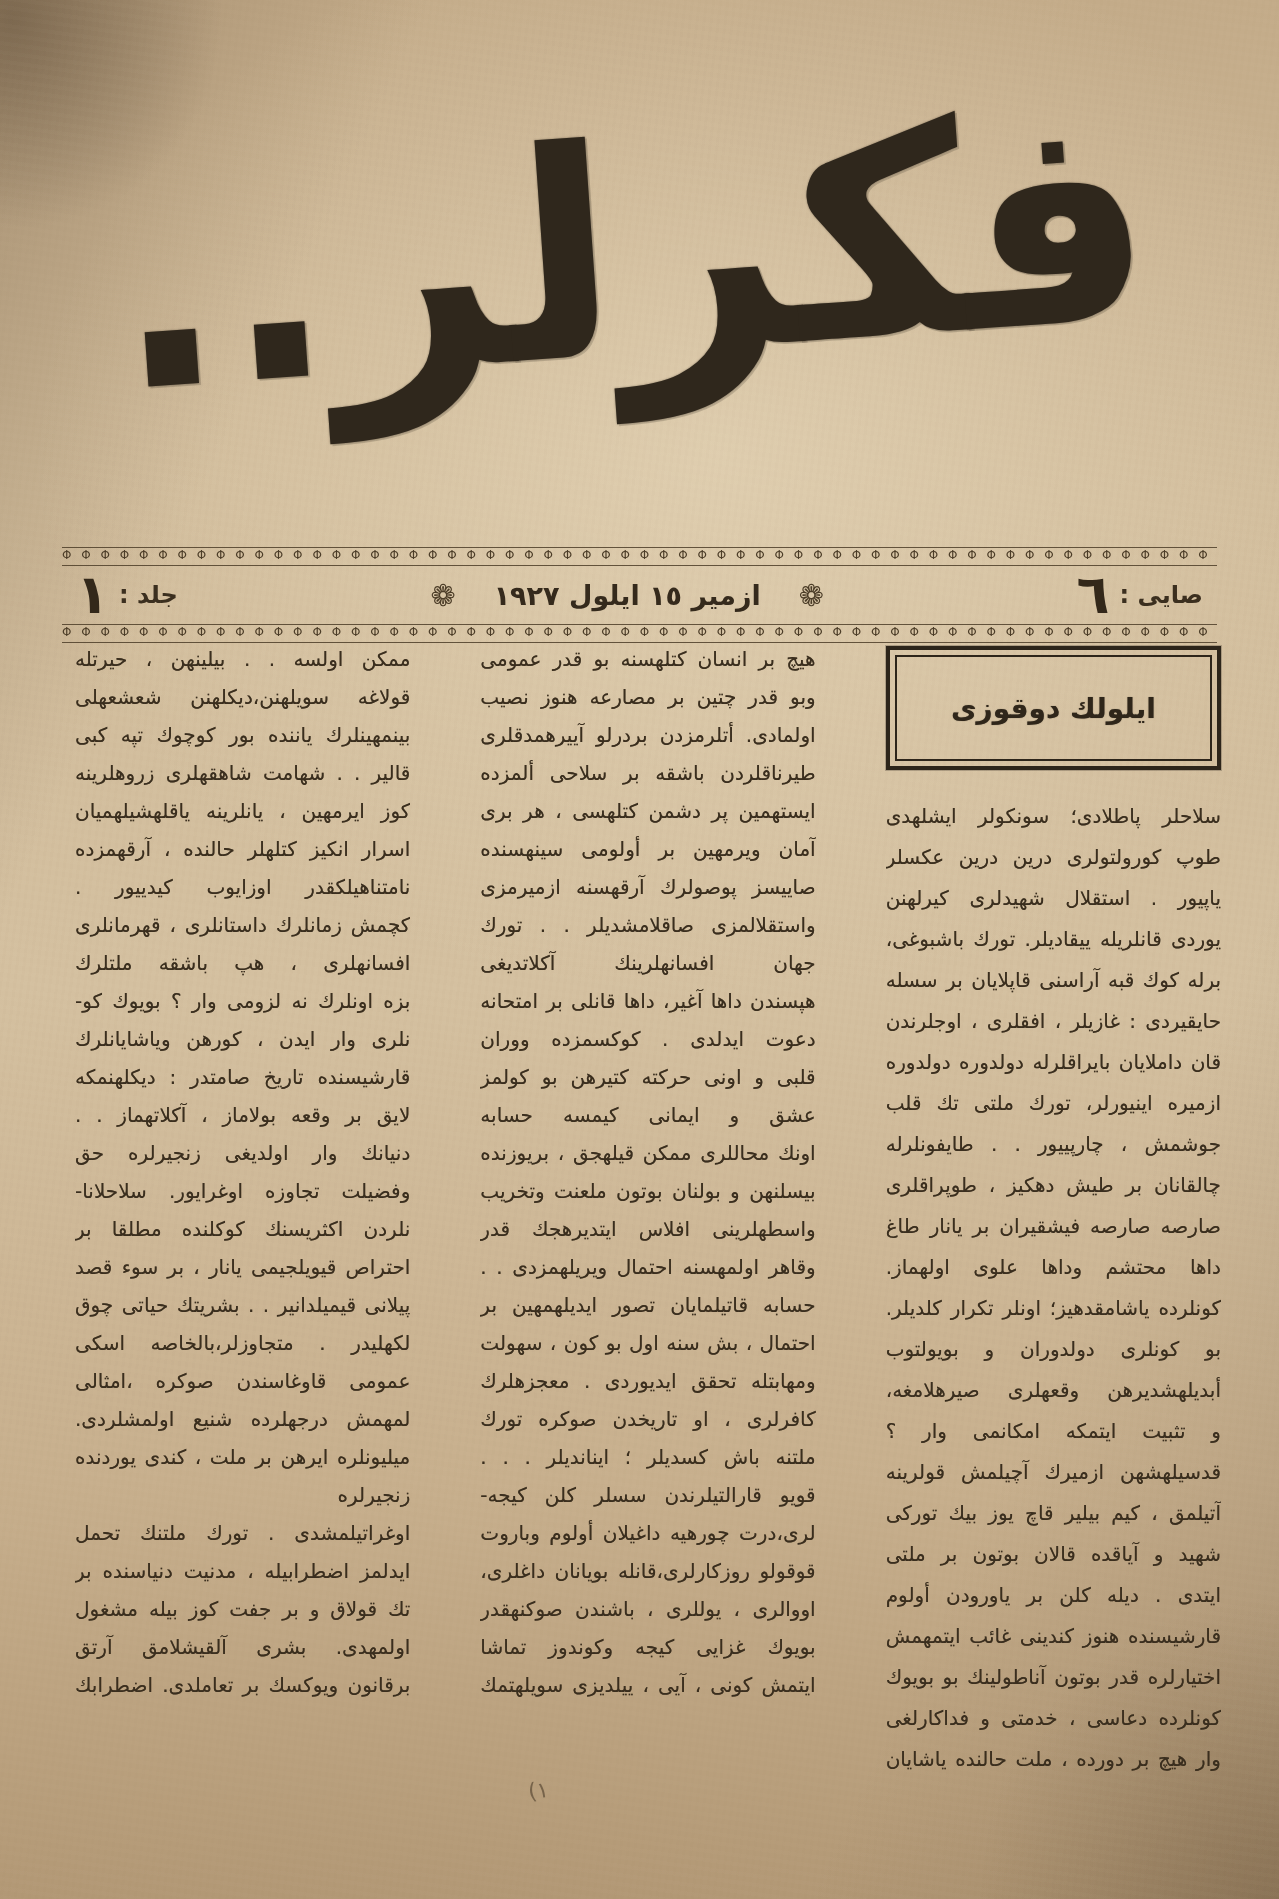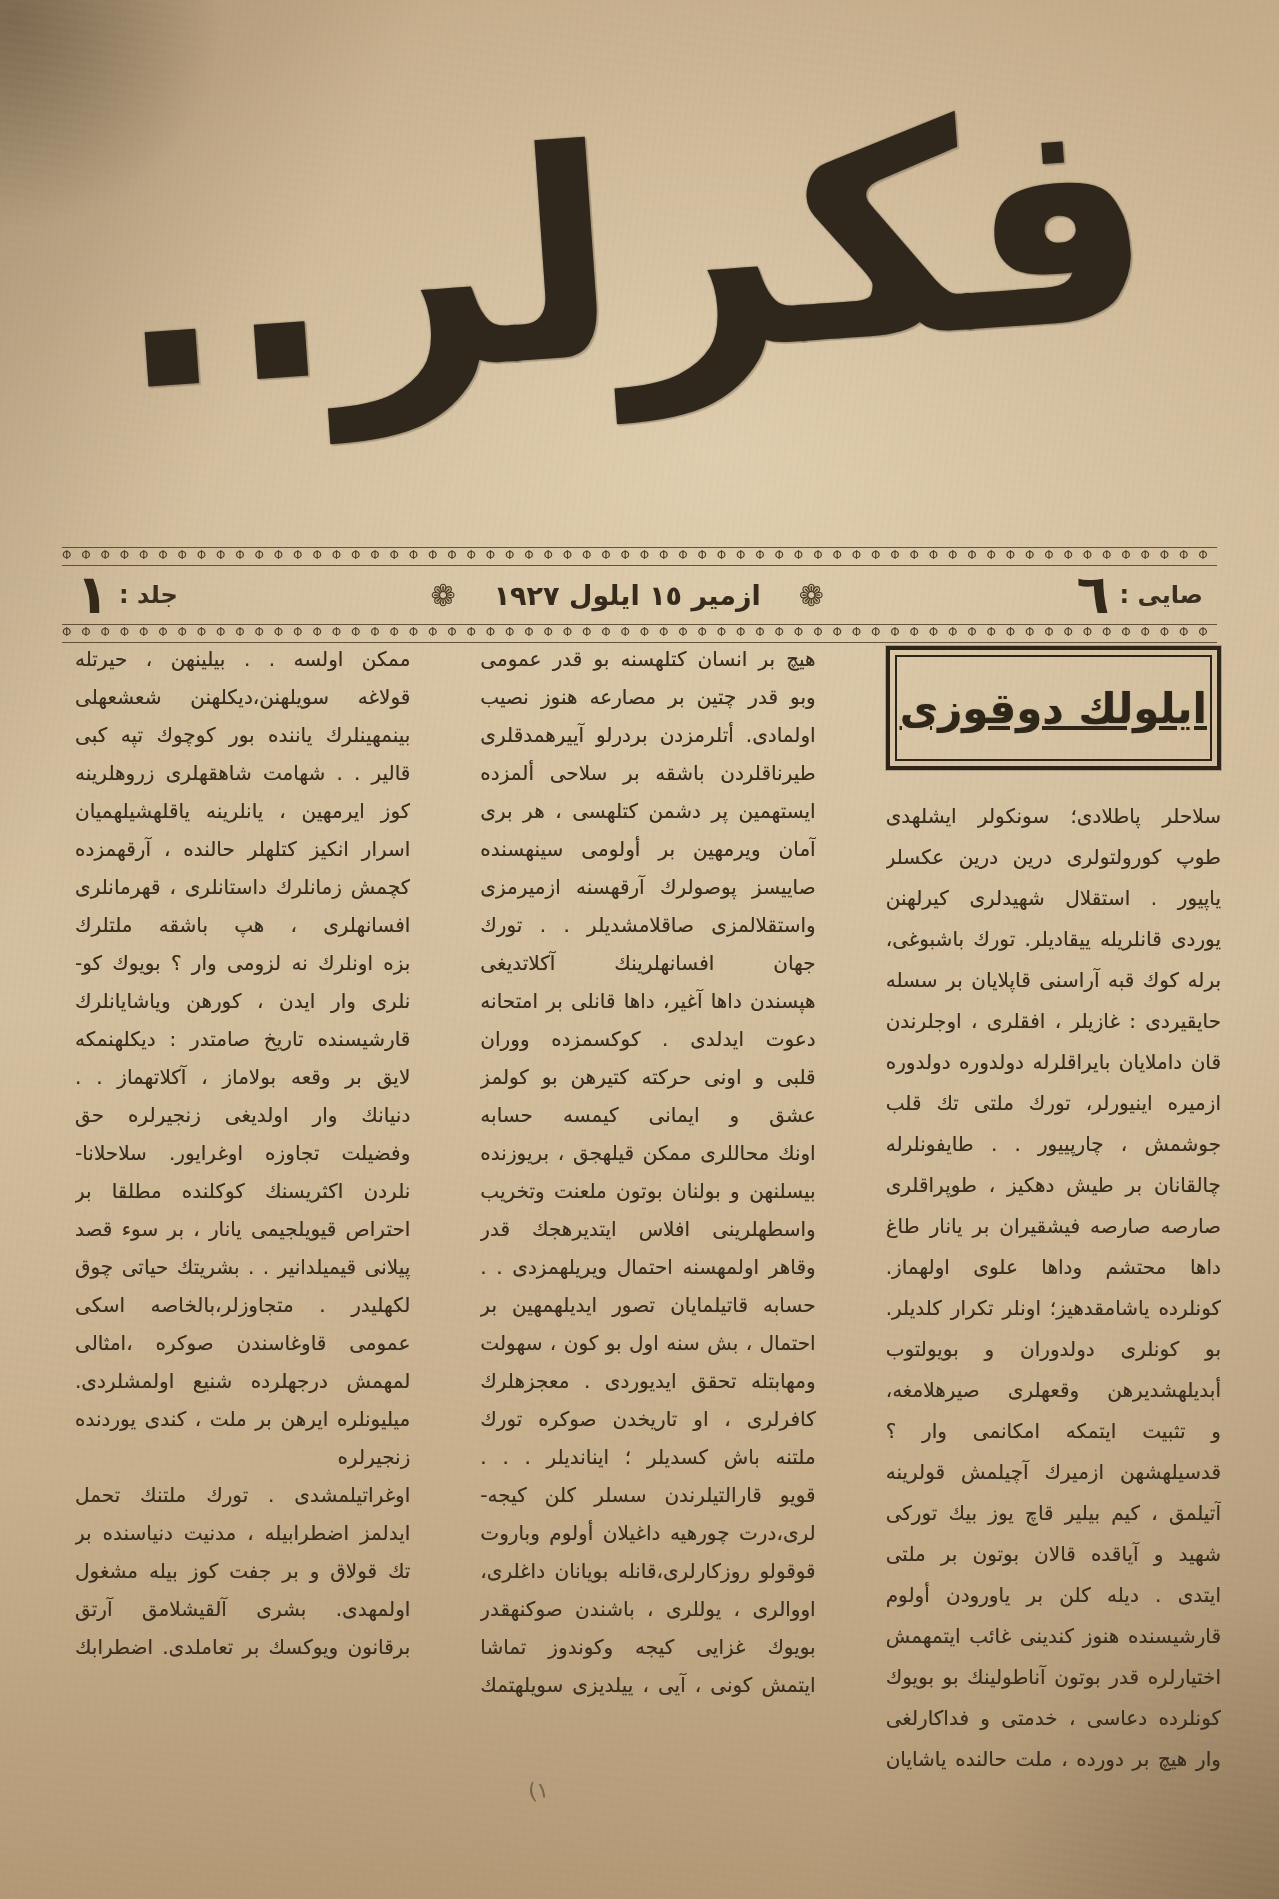--- a/index.html
+++ b/index.html
@@ -38,22 +38,22 @@
   .columns{position:absolute;top:640px;left:40px;width:1181px;display:flex;direction:rtl;gap:35px;}
   .col{width:370px;direction:rtl;margin-left:35px;}
   .line{height:38px;line-height:38px;overflow:hidden;font-size:20px;color:#3a2e1e;
     text-align:justify;text-align-last:justify;word-spacing:1px;
     text-shadow:0 0 .5px rgba(58,46,30,.55);}
   .col-right .line{height:41px;line-height:41px;}
   
   .headline-box{border:4px solid #2d251a;padding:5px;margin:6px 0 26px 0;
     box-shadow:0 0 0 1px rgba(45,37,26,.25);}
   .headline-inner{border:2px solid #2d251a;height:102px;display:flex;align-items:center;justify-content:center;}
-  .headline-text{font-size:42px;font-weight:bold;color:#2f261a;direction:rtl;
-    text-shadow:0 0 1px rgba(47,38,26,.6);text-decoration:underline;}
+  .headline-text{font-size:28px;font-weight:bold;color:#2f261a;direction:rtl;
+    text-shadow:0 0 1px rgba(47,38,26,.6);}
   
   .page-mark{position:absolute;top:1778px;left:528px;font-size:22px;color:rgba(75,60,42,.60);
     direction:ltr;transform:rotate(-8deg);}
 </style>
 </head>
 <body>
 
 <div class="page">
   <div class="grain"></div>
 
@@ -148,20 +148,21 @@
         </div>
     </div>
     <div class="col col-left">
       <div>
           <div class="line">ممكن اولسه . . بيلينهن ، حيرتله قولاغدن</div>
           <div class="line">قولاغه سويلهنن،ديكلهنن شعشعهلى وقعهلر،</div>
           <div class="line">بينمهينلرك ياننده بور كوچوك تپه كبى</div>
           <div class="line">قالير . . شهامت شاهقهلرى زروهلرينه</div>
           <div class="line">كوز ايرمهين ، يانلرينه ياقلهشيلهميان</div>
           <div class="line">اسرار انكيز كتلهلر حالنده ، آرقهمزده</div>
+          <div class="line">نامتناهيلكقدر اوزايوب كيدييور .</div>
           <div class="line">كچمش زمانلرك داستانلرى ، قهرمانلرى ،</div>
           <div class="line">افسانهلرى ، هپ باشقه ملتلرك اولسون..</div>
           <div class="line">بزه اونلرك نه لزومى وار ؟ بويوك كو-</div>
           <div class="line">نلرى وار ايدن ، كورهن وياشايانلرك</div>
           <div class="line">قارشيسنده تاريخ صامتدر : ديكلهنمكه</div>
           <div class="line">لايق بر وقعه بولاماز ، آكلاتهماز . .</div>
           <div class="line">دنيانك وار اولديغى زنجيرلره حق</div>
           <div class="line">وفضيلت تجاوزه اوغرايور. سلاحلانا-</div>
           <div class="line">نلردن اكثريسنك كوكلنده مطلقا بر</div>
           <div class="line">احتراص قيويلجيمى يانار ، بر سوء قصد</div>

